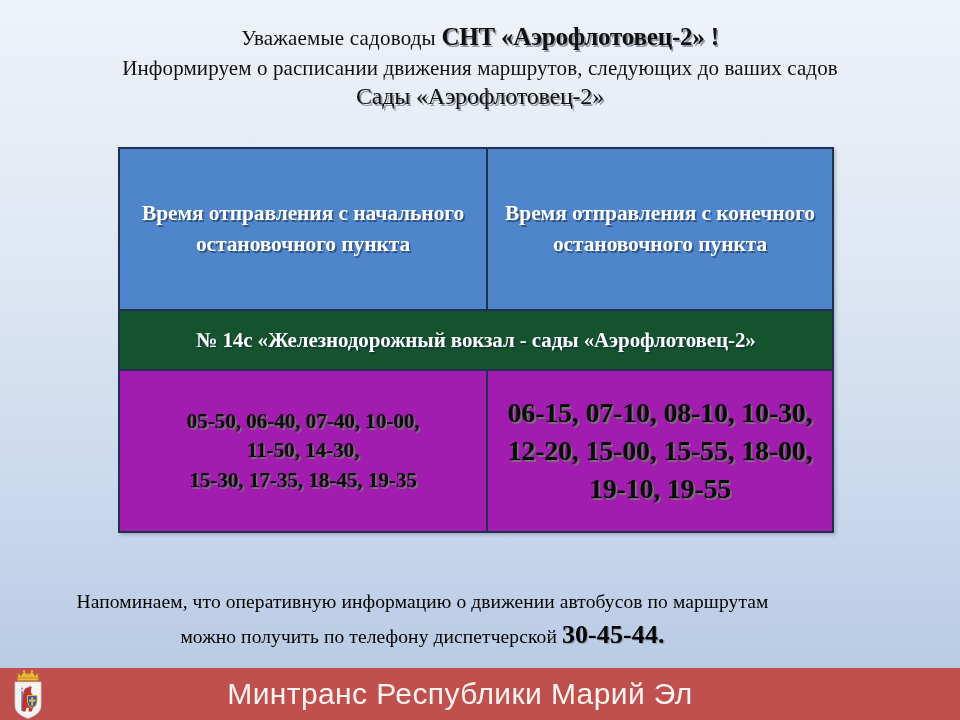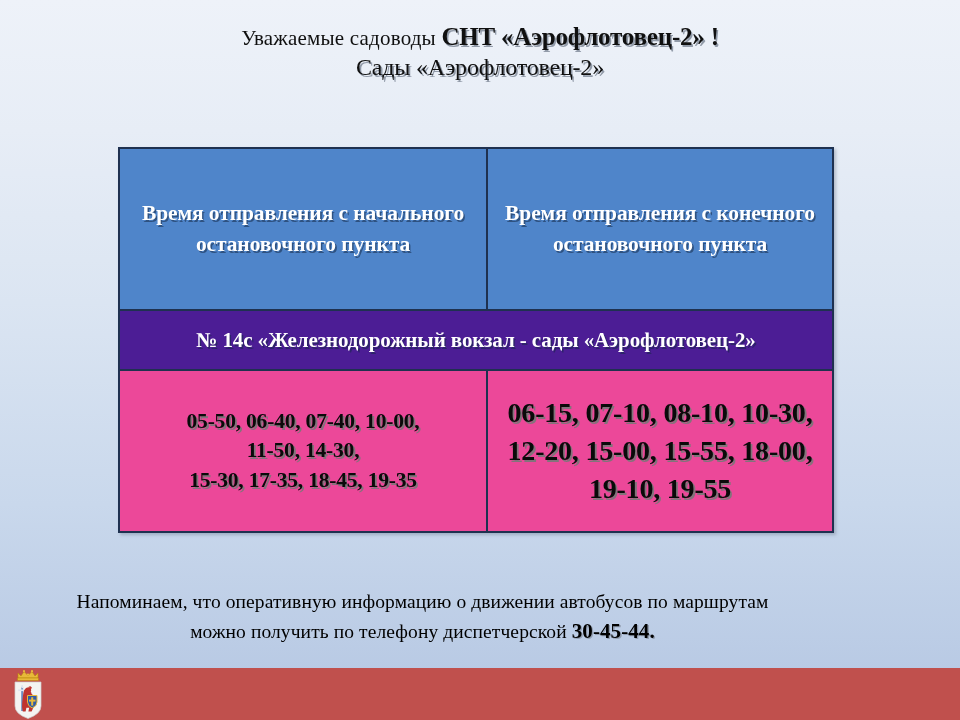--- a/index.html
+++ b/index.html
@@ -87,31 +87,31 @@
     height: 160px;
     color: #ffffff;
     font-size: 21.5px;
     font-weight: bold;
     line-height: 1.45;
     letter-spacing: -.1px;
     text-shadow: 1.6px 1.6px 0 rgba(20,40,70,.55);
     padding: 4px 12px;
   }
   .route-cell {
-    background: #4c1d95;
+    background: #14532d;
     height: 58px;
     color: #ffffff;
     font-size: 21px;
     font-weight: bold;
     letter-spacing: -.1px;
     text-shadow: 1.6px 1.6px 0 rgba(20,40,70,.55);
     padding: 2px 8px;
   }
   .times-cell {
-    background: #ec4899;
+    background: #a21caf;
     height: 160px;
     color: #0a0a0a;
     font-size: 21.5px;
     font-weight: bold;
     line-height: 1.35;
     letter-spacing: -.2px;
     text-shadow: 1.8px 1.8px 0 rgba(120,120,120,.9);
     padding: 4px 10px;
     white-space: pre-line;
   }
@@ -126,21 +126,21 @@
     top: 588px;
     width: 845px;
     text-align: center;
     font-size: 19.5px;
     color: #000000;
     line-height: 1.45;
     letter-spacing: .1px;
   }
   .note .phone {
     font-weight: bold;
-    font-size: 21px;
+    font-size: 26px;
     text-shadow: 1.3px 1.3px 0 rgba(130,140,155,.7);
   }
 
   
   .banner {
     position: absolute;
     left: 0;
     bottom: 0;
     width: 960px;
     height: 52px;
@@ -169,20 +169,21 @@
   }
   .emblem svg { display: block; }
 </style>
 </head>
 <body>
 
 <div class="slide">
 
   <div class="header-block">
     <span class="hdr-line hdr-line1"><span class="plain">Уважаемые садоводы </span><span class="strong">СНТ «Аэрофлотовец-2» !</span></span>
+    <span class="hdr-line hdr-line2">Информируем о расписании движения маршрутов, следующих до ваших садов</span>
     <span class="hdr-line hdr-line3">Сады «Аэрофлотовец-2»</span>
   </div>
 
   <table class="sched-table">
     <colgroup>
       <col class="col-a">
       <col class="col-b">
     </colgroup>
     <tbody>
       <tr>
@@ -234,15 +235,16 @@
           <path d="M19.2 24.2 q3.8 -2.1 6.4 .6 l-2.1 2.4 q-2.4 -1.6 -4.3 -.9 z"></path>
         </g>
 
         <path d="M21.5 27.5 L31 27.5 L31 34 Q31 38 26.2 40 Q21.5 38 21.5 34 Z" fill="#2f5ba8" stroke="#e8b93a" stroke-width="1"></path>
         <g fill="#e8b93a">
           <rect x="25.2" y="29.2" width="2" height="8.4"></rect>
           <rect x="23" y="31.6" width="6.5" height="2"></rect>
         </g>
       </svg>
     </div>
+    <div class="banner-title">Минтранс  Республики Марий Эл</div>
   </div>
 
 </div>
 
 </body></html>

